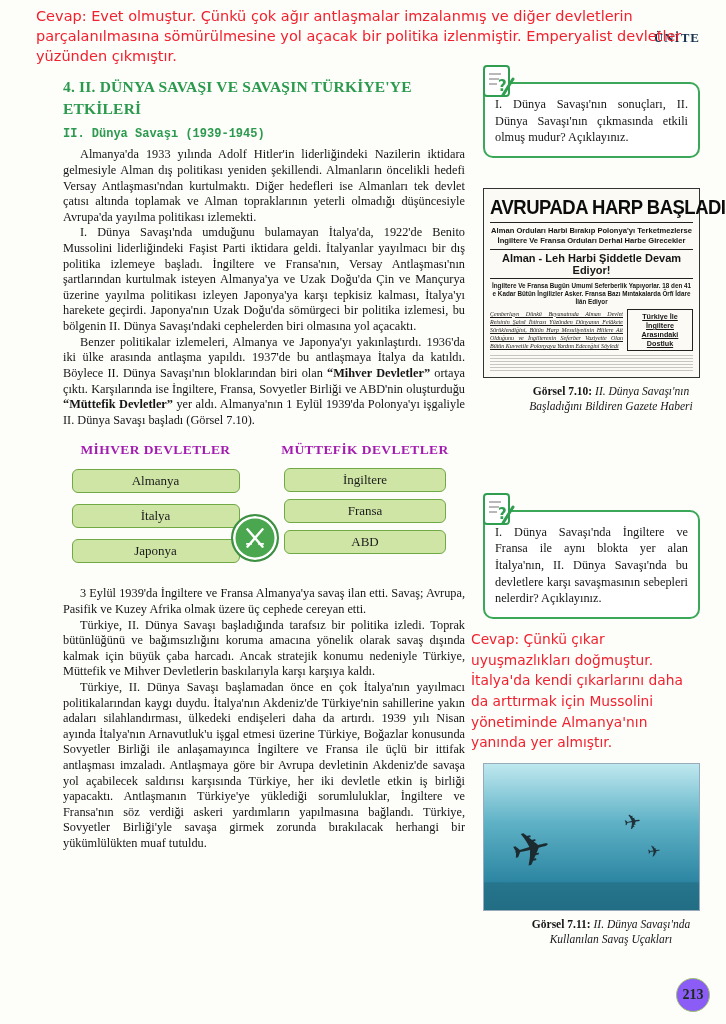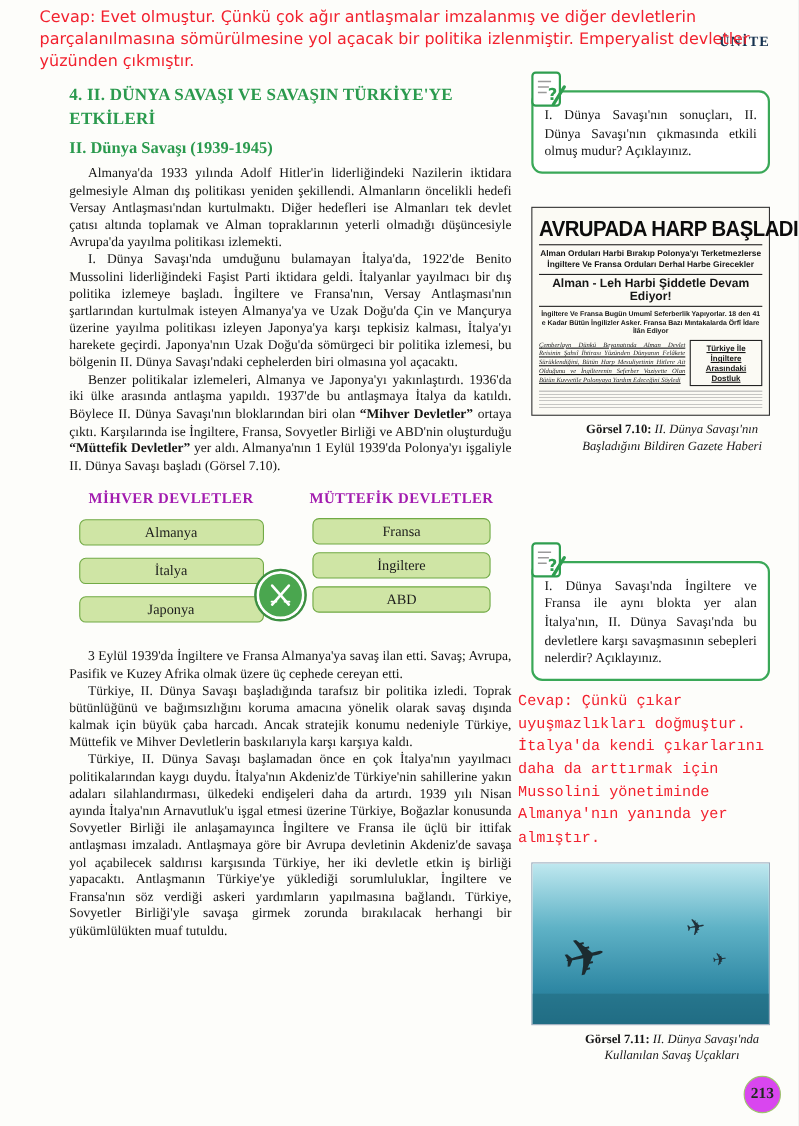--- a/index.html
+++ b/index.html
@@ -21,21 +21,21 @@
     color:#16324f; font-size:13px; letter-spacing:1px;
   }
   .columns { position:absolute; top:58px; left:63px; right:26px; display:flex; gap:18px; }
   .main-col { width:402px; flex:0 0 402px; }
   .side-col { flex:1; min-width:0; }
 
   .section-heading {
     color:#2b9a4e; font-size:15.5px; font-weight:bold; line-height:1.4;
     letter-spacing:.2px; margin:18px 0 8px;
   }
-  .subheading { color:#2b9a4e; font-size:15px; font-weight:bold; margin:2px 0 6px; }
+  .subheading { color:#2b9a4e; font-size:12px; font-weight:bold; margin:2px 0 6px;font-family:Liberation Mono, monospace; }
   .body-p {
     font-size:12.3px; line-height:1.27; text-align:justify;
     text-indent:17px; color:#151515;
   }
   .bold-inline { font-weight:bold; }
 
   
   .diagram { position:relative; margin:14px 0 12px; }
   .diagram-grid { display:flex; justify-content:space-between; }
   .d-col-left { width:185px; } .d-col-right { width:200px; }
@@ -86,28 +86,28 @@
   }
   .np-lines {
     margin-top:4px; height:16px;
     background:repeating-linear-gradient(180deg,#9a9a9a 0 1px, transparent 1px 3px);
     opacity:.55;
   }
   .figure-caption { text-align:center; font-size:11.5px; line-height:1.3; margin-top:6px;margin-left:39px; }
   .caption-label { font-weight:bold; }
   .caption-text { font-style:italic; }
 
-  .side-red { margin-top:10px; margin-left:-12px; font-size:13.8px; line-height:1.5;font-family:Liberation Mono, monospace; }
+  .side-red { margin-top:10px; margin-left:-12px; font-size:13.8px; line-height:1.5; }
 
   .plane-figure { margin-top:10px; }
   .plane-img { display:block; width:100%; height:148px; border:1px solid #9ab; }
 
   .page-num {
     position:absolute; right:16px; bottom:12px; width:34px; height:34px;
-    border-radius:50%; background:#d946ef; border:1px solid #9ec46d;
+    border-radius:50%; background:#8b5cf6; border:1px solid #9ec46d;
     display:flex; align-items:center; justify-content:center;
     font-weight:bold; font-size:14px; color:#1c2b1c;
   }
 </style>
 </head>
 <body>
 
 <div class="page">
 
   <div class="red-note top-red">Cevap: Evet olmuştur. Çünkü çok ağır antlaşmalar imzalanmış ve diğer devletlerin parçalanılmasına sömürülmesine yol açacak bir politika izlenmiştir. Emperyalist devletler yüzünden çıkmıştır.</div>
@@ -126,22 +126,22 @@
       <div class="diagram">
         <div class="diagram-grid">
           <div class="d-col-left">
             <div class="d-title">MİHVER DEVLETLER</div>
             <div class="d-box">Almanya</div>
             <div class="d-box">İtalya</div>
             <div class="d-box">Japonya</div>
           </div>
           <div class="d-col-right">
             <div class="d-title">MÜTTEFİK DEVLETLER</div>
+            <div class="d-box">İngiltere</div>
             <div class="d-box">Fransa</div>
-            <div class="d-box">İngiltere</div>
             <div class="d-box">ABD</div>
           </div>
         </div>
         <div class="vs-circle">
           <svg width="26" height="26" viewBox="0 0 24 24">
             <g stroke="#ffffff" stroke-width="2.2" stroke-linecap="round">
               <line x1="5" y1="4" x2="19" y2="20"></line>
               <line x1="19" y1="4" x2="5" y2="20"></line>
               <line x1="4.5" y1="17.5" x2="8.5" y2="17.5" stroke-width="1.6"></line>
               <line x1="15.5" y1="17.5" x2="19.5" y2="17.5" stroke-width="1.6"></line>

